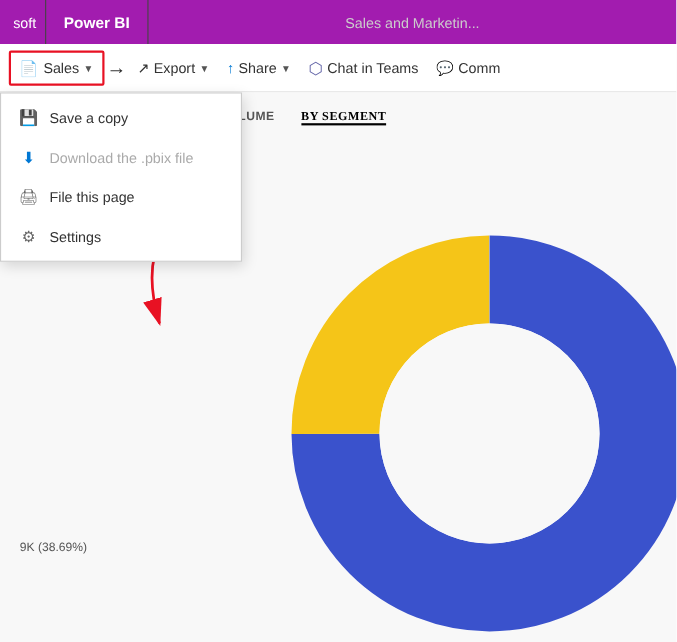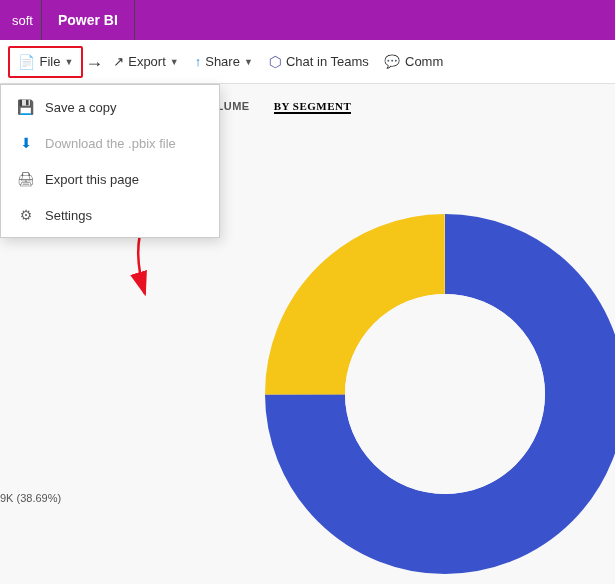--- a/index.html
+++ b/index.html
@@ -159,21 +159,21 @@
       width: 280px;
       height: 220px;
       z-index: 10;
       pointer-events: none;
     }
 
     
     .chart-label {
       position: absolute;
       bottom: 80px;
-      left: 0;
+      left: 18px;
       font-size: 11px;
       color: #555;
     }
 
     
     .teams-icon {
       color: #6264a7;
       font-size: 15px;
     }
     .share-icon { color: #0078d4; font-size: 13px; }
@@ -184,28 +184,29 @@
 <body>
 
 <div class="title-bar">
   <div class="title-bar-logo">
     <span>soft</span>
   </div>
   <div class="title-bar-powerbi">
     <span>Power BI</span>
   </div>
   <div class="title-bar-center">
+    <span class="title-center-item">Sales and Marketin...</span>
   </div>
 </div>
 
 <div class="toolbar">
 
   <div class="toolbar-btn active">
     <span class="file-icon">📄</span>
-    <span>File</span>
+    <span>Sales</span>
     <span class="caret">▼</span>
   </div>
 
   <div style="font-size:18px; color:#333; margin:0 2px;">→</div>
 
   <div class="toolbar-btn">
     <span class="export-icon">↗</span>
     <span>Export</span>
     <span class="caret">▼</span>
   </div>
@@ -230,21 +231,21 @@
     <div class="menu-item">
       <span class="menu-icon purple">💾</span>
       <span>Save a copy</span>
     </div>
     <div class="menu-item disabled">
       <span class="menu-icon blue">⬇</span>
       <span>Download the .pbix file</span>
     </div>
     <div class="menu-item">
       <span class="menu-icon gray">🖨</span>
-      <span>Export this page</span>
+      <span>File this page</span>
     </div>
     <div class="menu-item">
       <span class="menu-icon gray">⚙</span>
       <span>Settings</span>
     </div>
   </div>
 </div>
 
 <div class="main-content">
 

